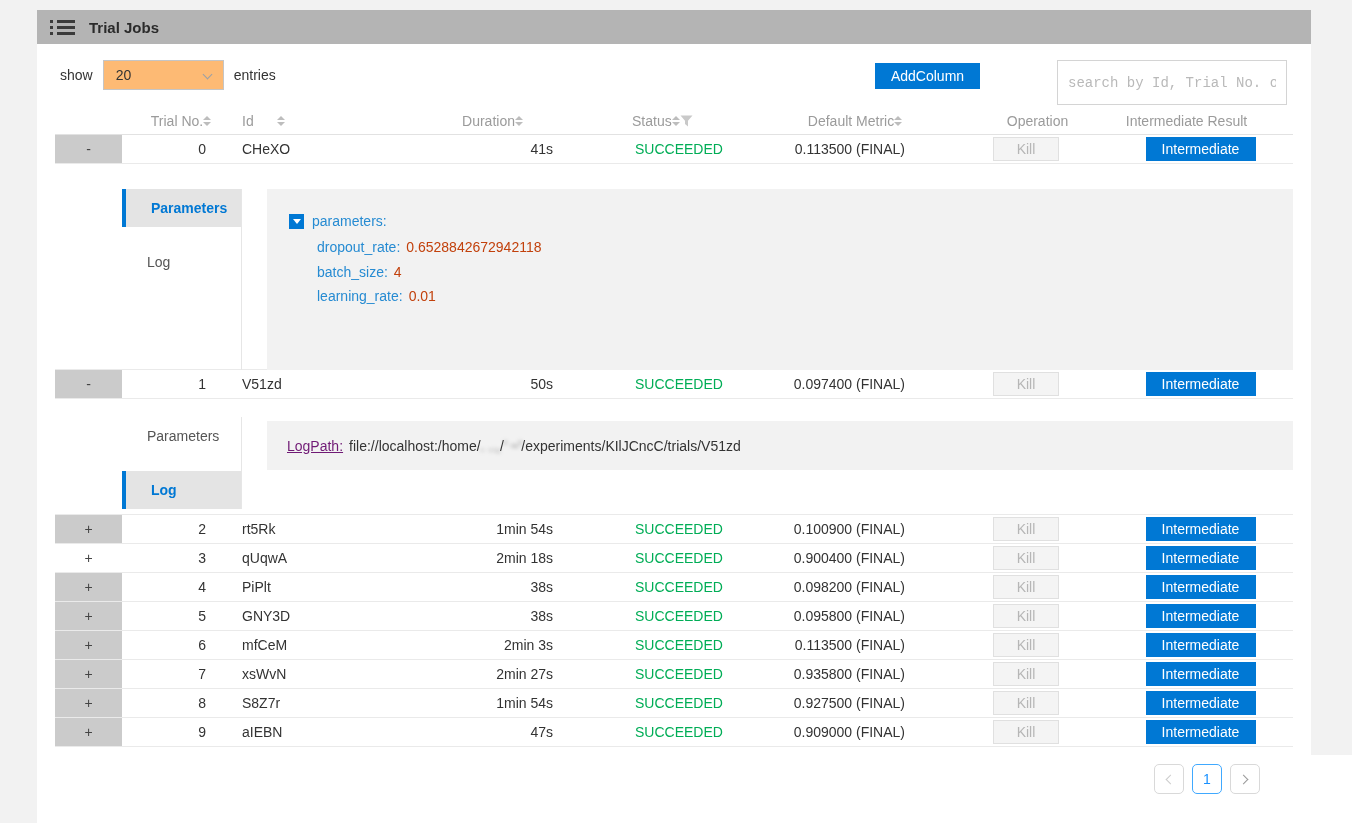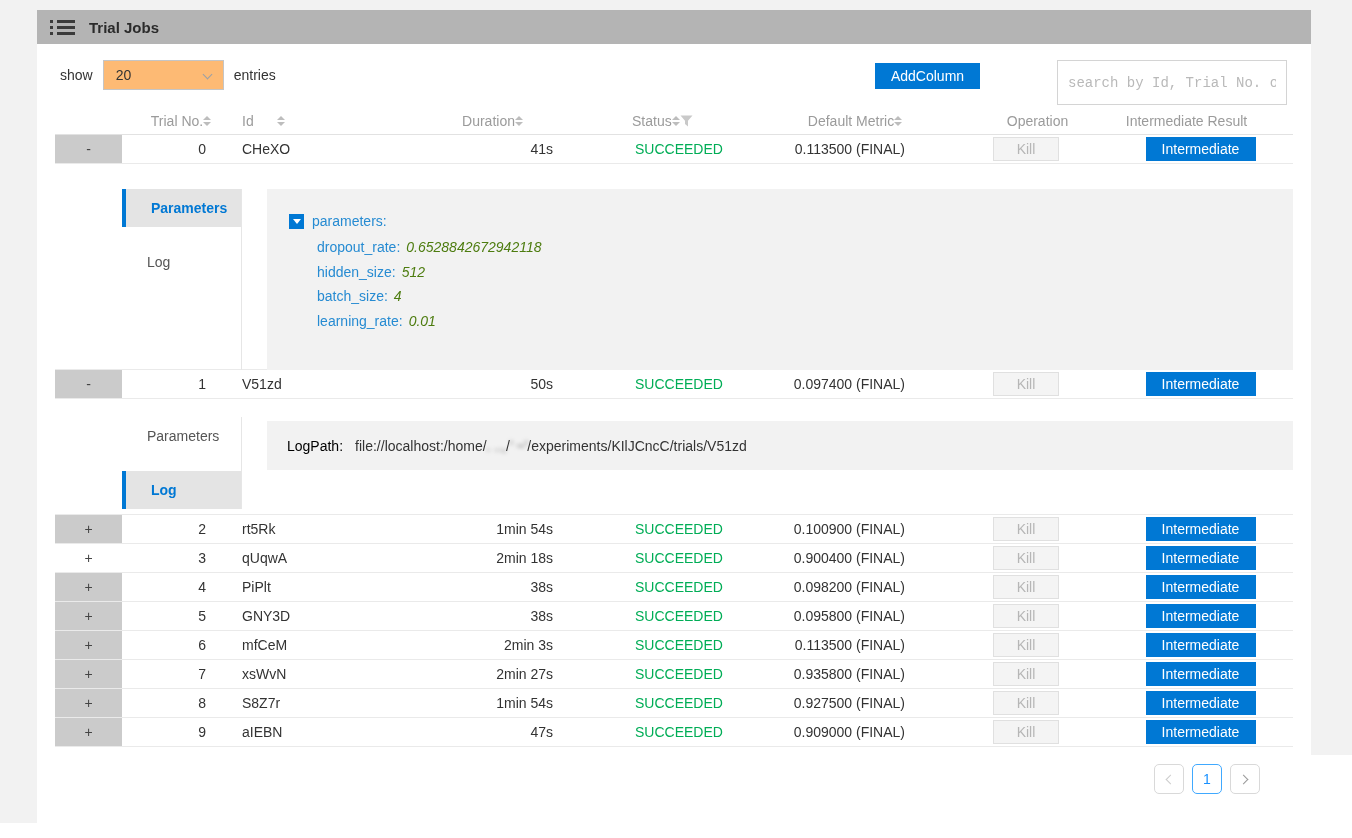--- a/index.html
+++ b/index.html
@@ -78,25 +78,25 @@
 
   .json-pane { background:#f2f2f2; height:181px; padding:24px 0 0 22px; font-size:14px; }
   .json-root { display:flex; align-items:center; gap:8px; color:#268bd2;text-align:right; }
   .json-toggle { width:15px; height:15px; background:#0078d4; display:flex; align-items:center;
                  justify-content:center; cursor:pointer; }
   .json-toggle::after { content:''; border-left:4px solid transparent; border-right:4px solid transparent;
                         border-top:5px solid #fff; }
   .json-children { margin-left:28px; margin-top:6px; }
   .json-line { line-height:24.5px; }
   .json-key { color:#268bd2; }
-  .json-val { color:#4d7c0f; margin-left:6px;font-style:italic; }
+  .json-val { color:#c2410c; margin-left:6px; }
 
   .log-bar { margin-top:4px; height:49px; background:#f2f2f2; display:flex; align-items:center;
              padding-left:20px; font-size:14px; }
-  .log-label { color:#000000; margin-right:12px; }
+  .log-label { color:#701a75; margin-right:6px;text-decoration:underline; }
   .log-path { color:#333; }
   .blurred { filter:blur(2px); color:#555; }
 
   
   .pagination { display:flex; justify-content:flex-end; gap:8px; margin:17px 51px 0 0; }
   .pg-btn { width:30px; height:30px; border:1px solid #d9d9d9; border-radius:5px; background:#fff;
             display:flex; align-items:center; justify-content:center; font-size:14px; cursor:pointer; }
   .pg-btn.active { border-color:#40a9ff; color:#1890ff; }
   .pg-chev { width:7px; height:7px; border-right:1.5px solid currentColor; border-bottom:1.5px solid currentColor; }
   .pg-prev { color:#cccccc; }
@@ -211,23 +211,20 @@
         <div class="json-pane">
           <div class="json-root">
             <span class="json-toggle"></span>
             <span>parameters:</span>
           </div>
           <div class="json-children" id="json-children">
               <div class="json-line">
     <span class="json-key">dropout_rate:</span><span class="json-val">0.6528842672942118</span>
   </div>
               <div class="json-line">
-    <span class="json-key">hidden_size:</span><span class="json-val">512</span>
-  </div>
-              <div class="json-line">
     <span class="json-key">batch_size:</span><span class="json-val">4</span>
   </div>
               <div class="json-line">
     <span class="json-key">learning_rate:</span><span class="json-val">0.01</span>
   </div>
             </div>
         </div>
       </div>
     </div>
 

